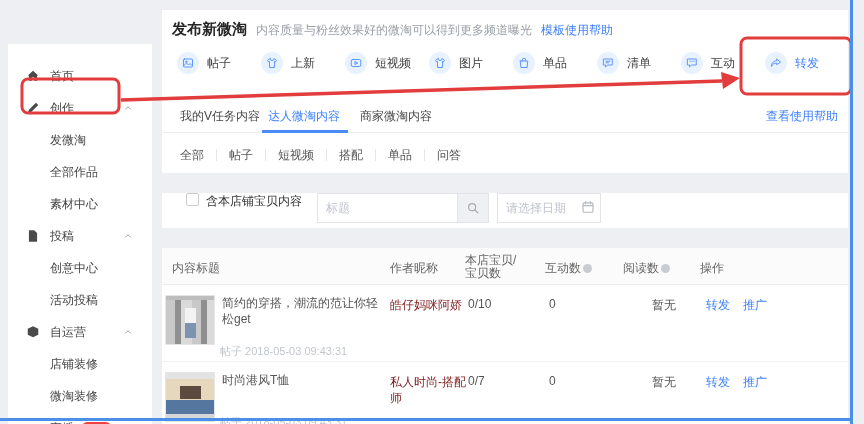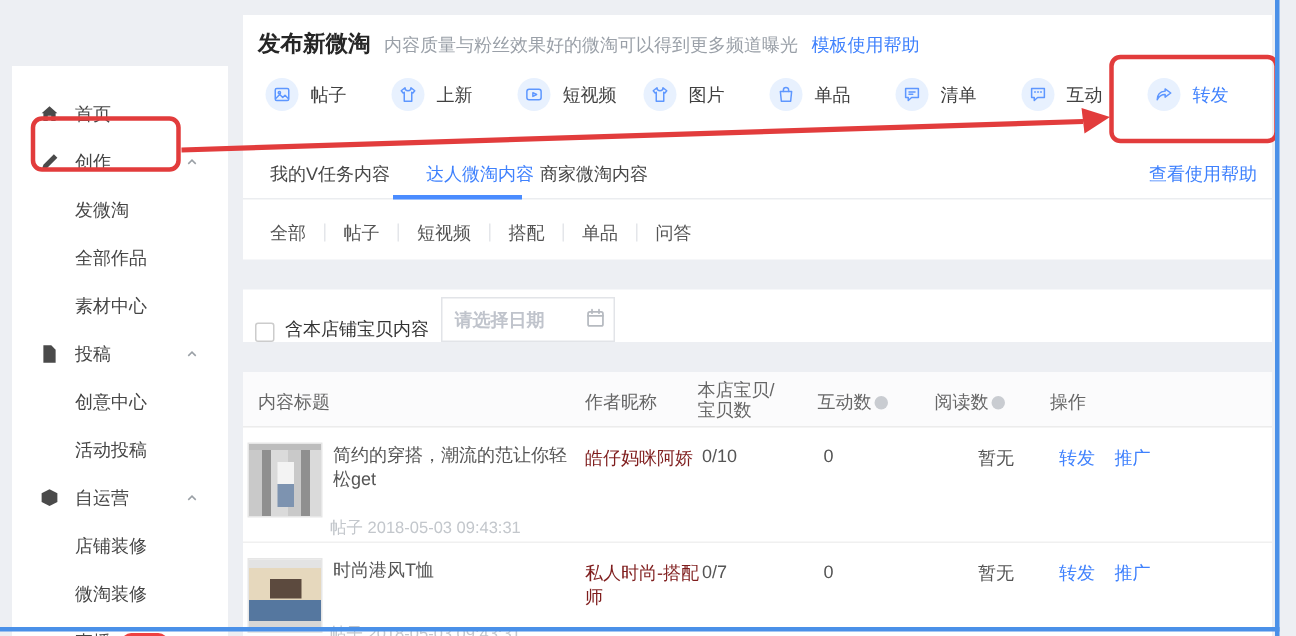--- a/index.html
+++ b/index.html
@@ -33,41 +33,41 @@
   .page-subtitle{color:#9aa0a8;}
   .link{color:var(--accent);cursor:pointer;text-align:center;}
   .ctab{position:absolute;top:42px;display:flex;align-items:center;gap:8px;cursor:pointer;color:#404040;}
   .ctab .circ{width:22px;height:22px;border-radius:50%;background:var(--icon-bg);display:flex;align-items:center;justify-content:center;}
   .ctab .circ svg{width:12px;height:12px;stroke:var(--icon-blue);stroke-width:2;fill:none;stroke-linecap:round;stroke-linejoin:round;}
   .ctab.active{color:var(--accent);}
   .ctab-underline{position:absolute;left:592px;bottom:5px;width:47px;height:3px;border-radius:2px;background:#4a8cff;}
 
   
   .subtab{position:absolute;top:10px;cursor:pointer;color:#474747;}
-  .subtab.active{color:var(--accent);margin-left:16px;}
+  .subtab.active{color:var(--accent);}
   .subtabs-divider{position:absolute;top:34px;left:0;width:100%;height:1px;background:#ebedf0;}
   .subtab-underline{position:absolute;top:32px;left:100px;width:86px;height:3px;background:#4a8cff;}
   .usage-help{position:absolute;top:10px;right:10px;}
   .filters{position:absolute;top:45px;left:18px;height:24px;display:flex;align-items:center;}
   .filter{padding:0 12px;color:#555;cursor:pointer;}
   .filter:first-child{padding-left:0;}
   .fsep{width:1px;height:12px;background:#e4e6ea;}
 
   
-  .search-row{display:flex;align-items:flex-end;height:100%;padding-left:8px;}
+  .search-row{display:flex;align-items:flex-start;height:100%;padding-left:24px;}
   .checkbox{width:13px;height:13px;border:1px solid #ccc;border-radius:2px;background:#fff;cursor:pointer;flex:none;}
   .cb-label{margin-left:7px;color:#333;}
   .ti-wrap{margin-left:15px;display:flex;height:30px;}
   .input{border:1px solid #e2e4e8;background:#fff;font-size:12px;color:#333;outline:none;font-family:inherit;}
   .input::placeholder{color:#c0c4cc;}
   .title-input{width:140px;height:30px;padding:0 8px;border-right:none;}
   .search-addon{width:32px;height:30px;background:#eef0f3;border:1px solid #e2e4e8;display:flex;align-items:center;justify-content:center;cursor:pointer;}
   .search-addon svg{width:14px;height:14px;fill:none;stroke:#a6aab2;stroke-width:2;stroke-linecap:round;}
   .date-wrap{margin-left:8px;position:relative;height:30px;}
-  .date-input{width:116px;height:30px;padding:0 24px 0 8px;font-weight:bold;}
+  .date-input{width:104px;height:30px;padding:0 24px 0 8px;}
   .cal-icon{position:absolute;right:6px;top:7px;width:14px;height:14px;}
   .cal-icon svg{width:14px;height:14px;fill:none;stroke:#b6bac0;stroke-width:2;stroke-linecap:round;}
 
   
   .thead{position:relative;height:37px;background:#fbfbfc;border-bottom:1px solid #ececec;color:#666;}
   .th{position:absolute;top:12px;}
   .th-title{left:10px;}  .th-author{left:228px;}
   .th-items{left:303px;top:6px;width:62px;line-height:13px;}
   .th-inter{left:383px;} .th-reads{left:461px;} .th-ops{left:538px;}
   .info-dot{display:inline-block;width:9px;height:9px;border-radius:50%;background:#c9ccd1;vertical-align:-1px;margin-left:2px;cursor:pointer;}
@@ -275,20 +275,29 @@
       <span class="filter">单品</span>
       <span class="fsep"></span>
       <span class="filter">问答</span>
     </div>
   </section>
 
   <section class="card card3">
     <div class="search-row">
       <span class="checkbox"></span>
       <span class="cb-label">含本店铺宝贝内容</span>
+      <span class="ti-wrap">
+        <input class="input title-input" placeholder="标题" style="">
+        <span class="search-addon">
+          <svg viewBox="0 0 24 24">
+              <circle cx="10.5" cy="10.5" r="6"></circle>
+              <path d="M15 15l5.5 5.5"></path>
+            </svg>
+        </span>
+      </span>
       <span class="date-wrap">
         <input class="input date-input" placeholder="请选择日期" style="">
         <span class="cal-icon">
           <svg viewBox="0 0 24 24">
               <rect x="3.5" y="5" width="17" height="16" rx="2"></rect>
               <path d="M3.5 9.5h17M8 2.5v4M16 2.5v4"></path>
             </svg>
         </span>
       </span>
     </div>

